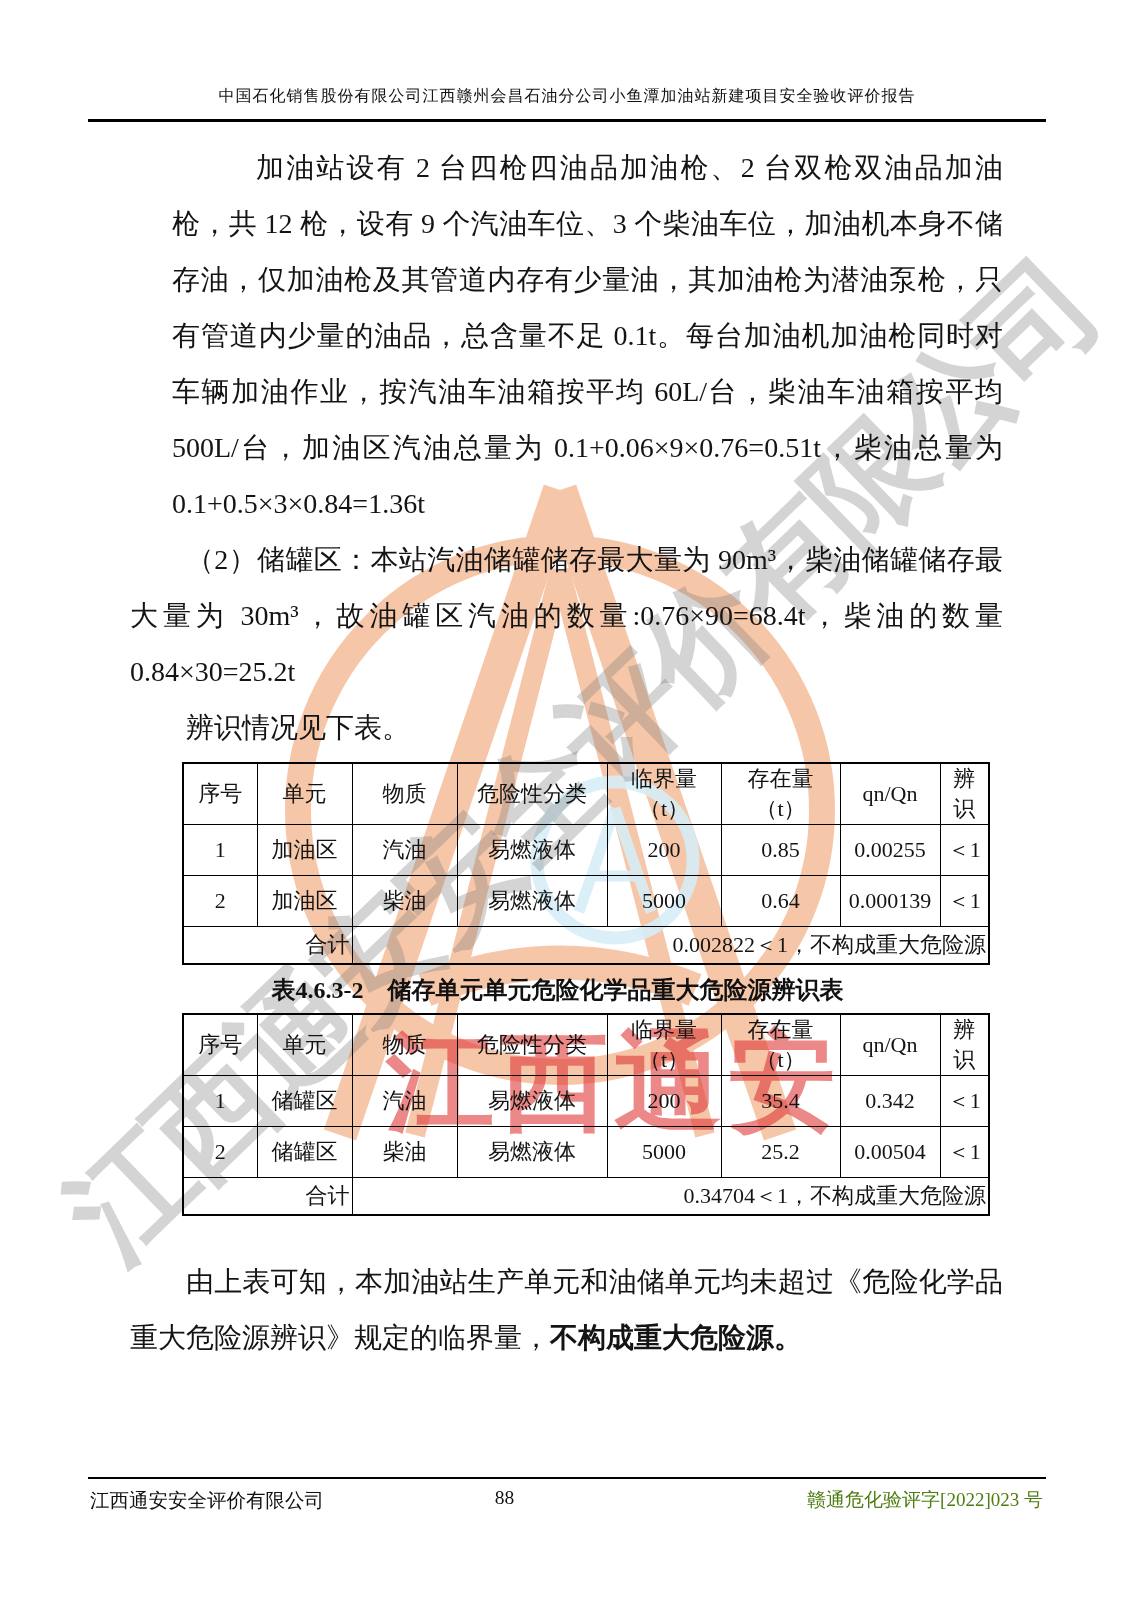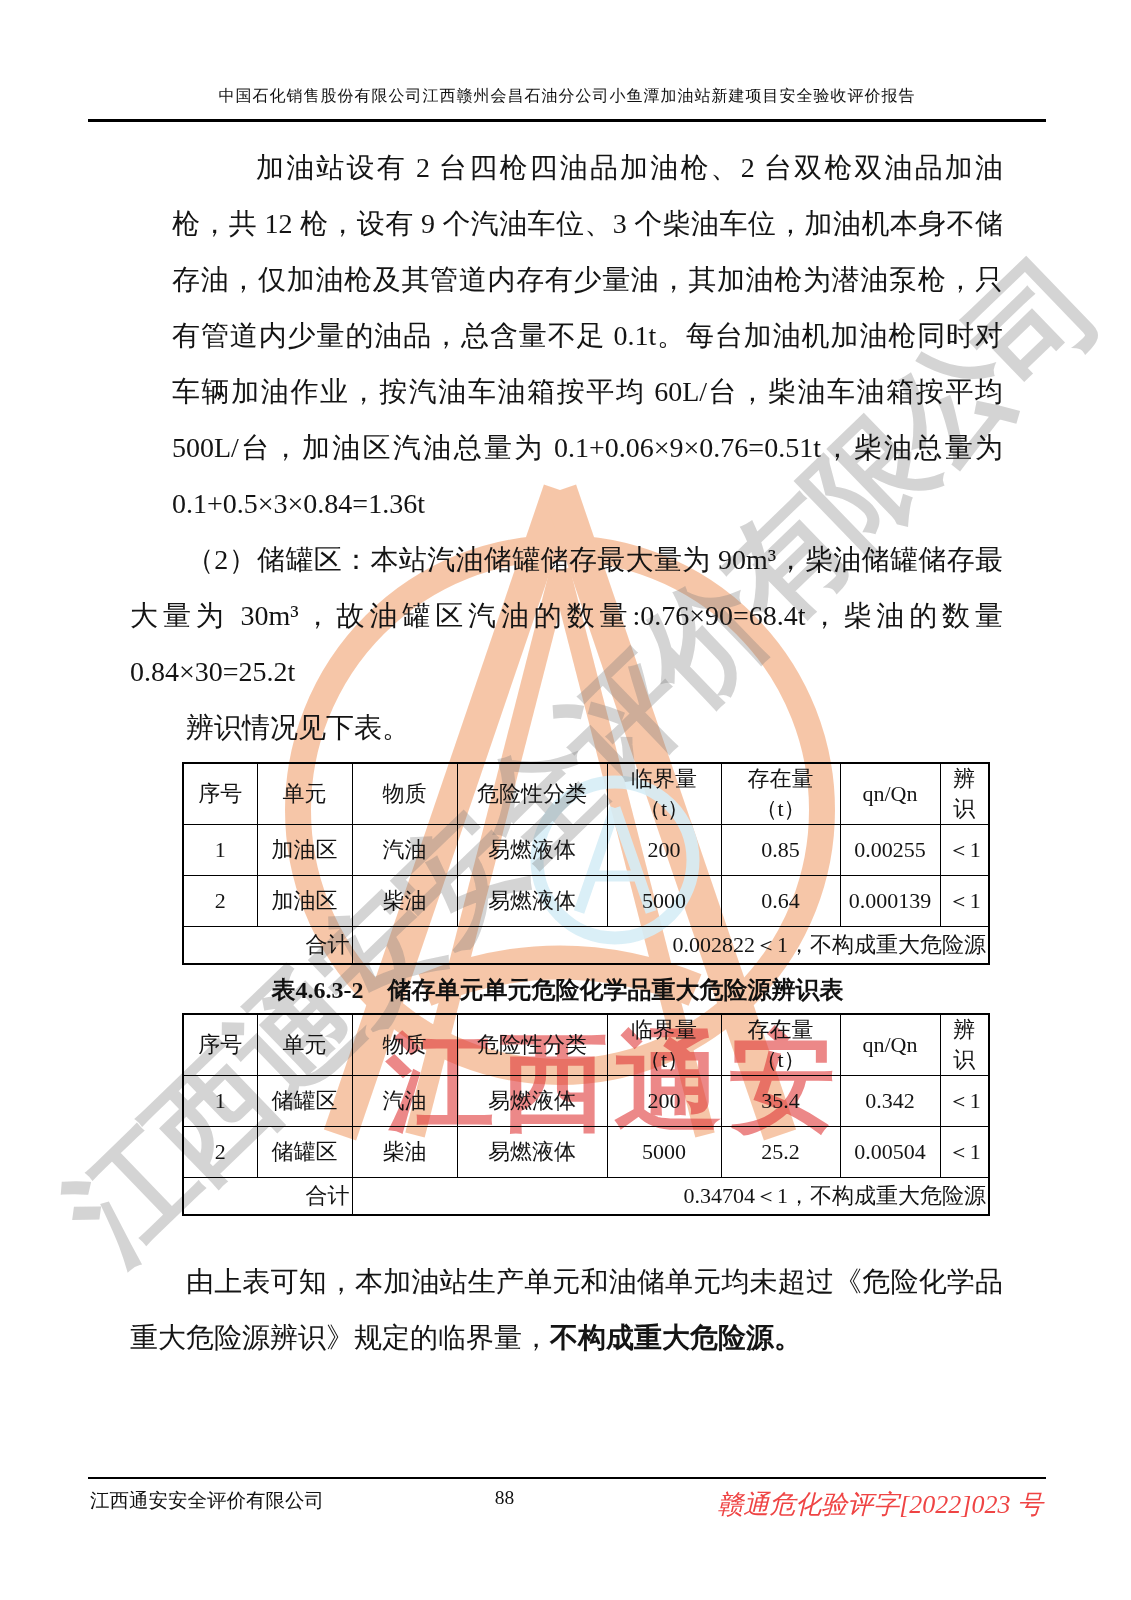--- a/index.html
+++ b/index.html
@@ -53,21 +53,21 @@
     font-size:22px; color:#141414; padding:0 2px; overflow:hidden;
   }
   tr.hdr td { height:46px; }
   tr.datarow td { height:50px; }
   tr.totalrow td { height:36px;text-align:right; }
   .closing { margin-top:38px; }
   .bold { font-weight:700; }
   .footer-rule { position:absolute; top:1477px; left:88px; width:958px; height:1.5px; background:#000; }
   .footer-left  { position:absolute; top:1487px; left:90px;  font-size:19.5px; color:#111; }
   .footer-page  { position:absolute; top:1487px; left:0; width:1009px; text-align:center; font-size:19.5px; color:#111; }
-  .footer-right { position:absolute; top:1487px; right:88px; font-size:26px; color:#ef4444;font-style:italic; }
+  .footer-right { position:absolute; top:1487px; right:88px; font-size:19px; color:#4d7c0f; }
 </style>
 </head>
 <body>
 
 <div class="page">
 
   <div class="wm-layer">
     <svg class="wm-logo" width="560" height="720" viewBox="0 0 560 720">
       <circle cx="275" cy="380" r="262" fill="none" stroke="#f09962" stroke-width="26"></circle>
       <path d="M275,60 L55,705" fill="none" stroke="#f09962" stroke-width="34"></path>

